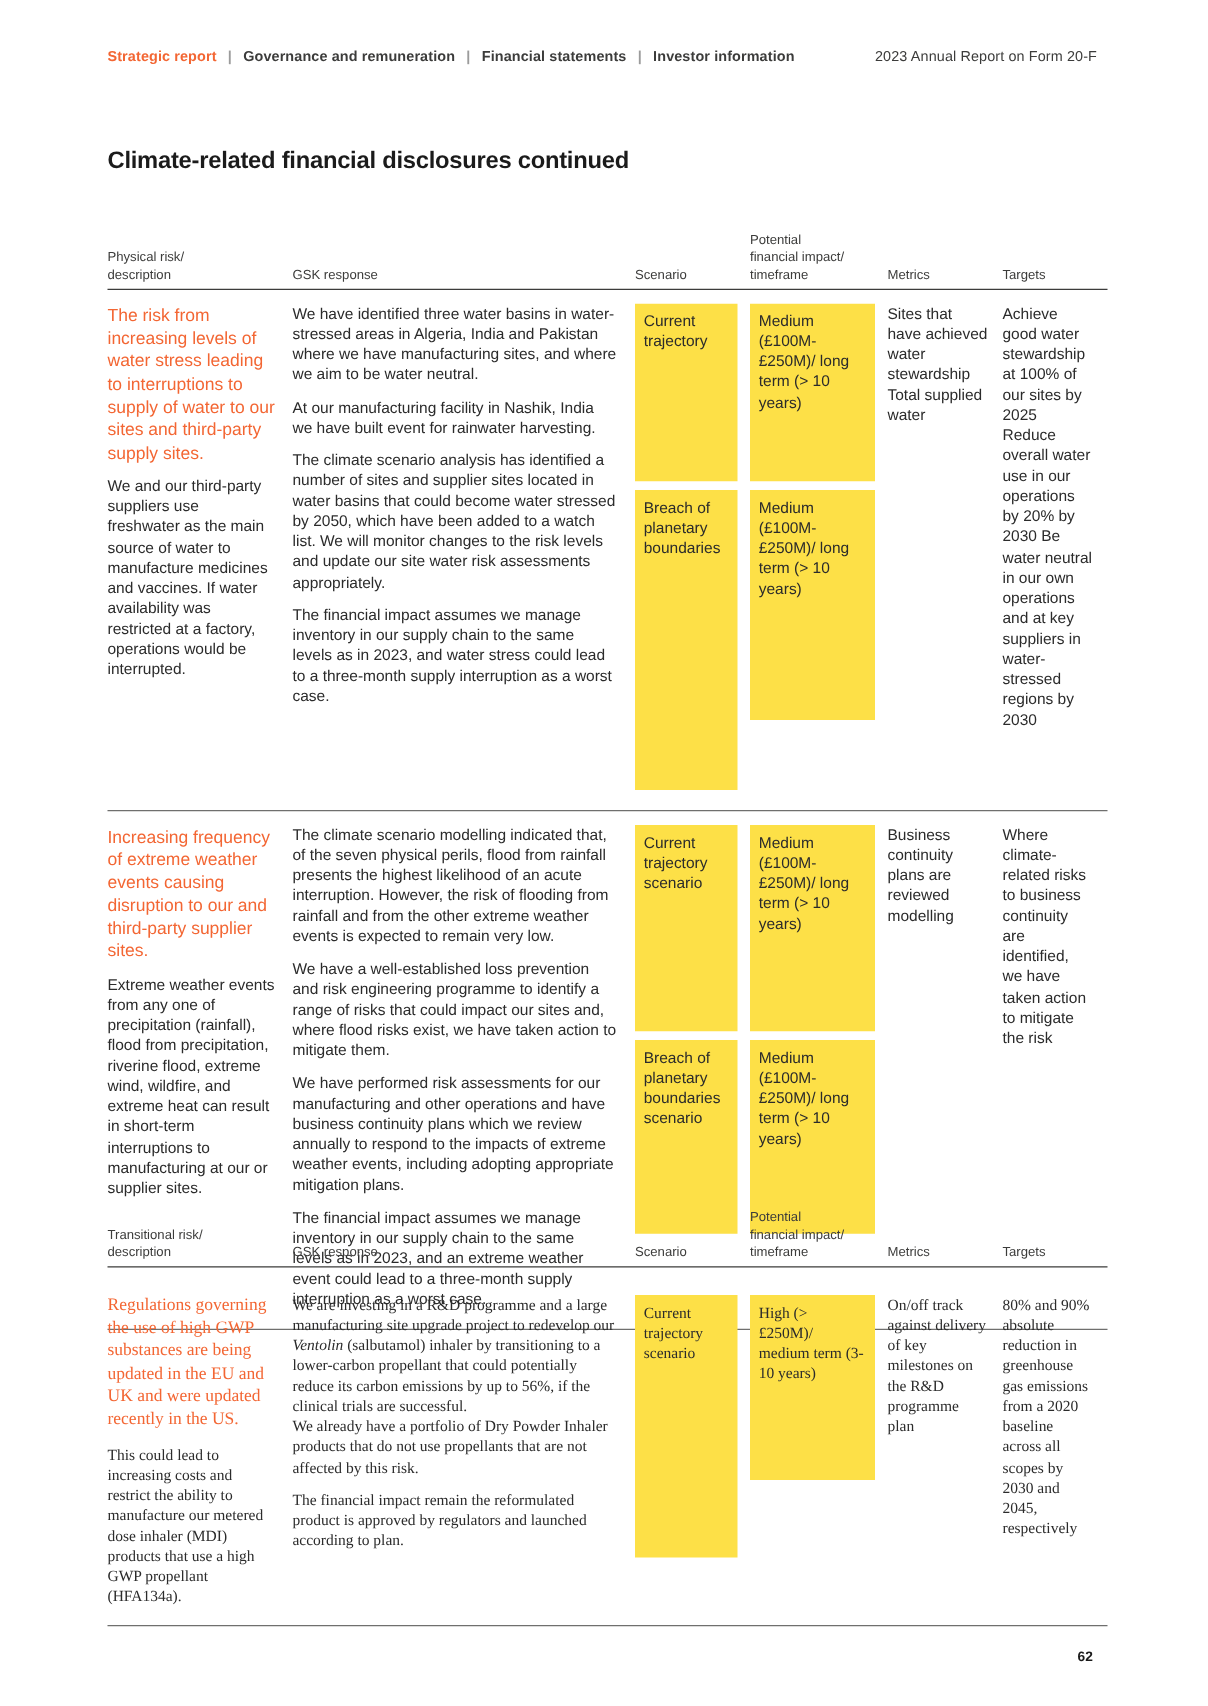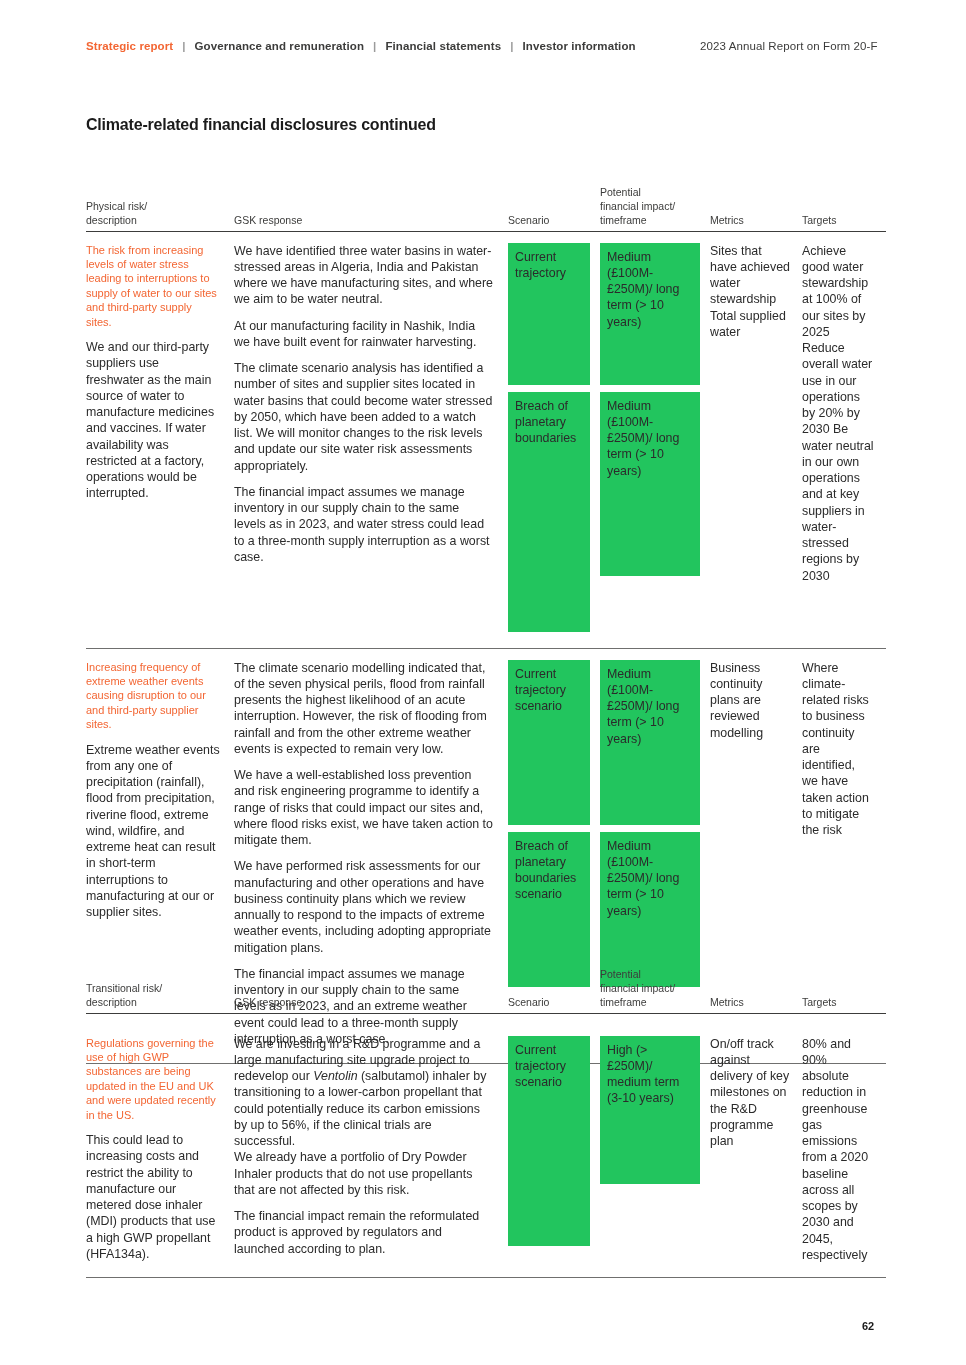--- a/index.html
+++ b/index.html
@@ -33,21 +33,21 @@
     position: absolute;
     left: 614px;
     white-space: nowrap;
     color:#3c3c3b;
   }
 
   
   .page-title {
     position: absolute;
     left: 86px; top: 105px;
-    font-size: 16px;
+    font-size: 19px;
     font-weight: 700;
     color: #1b1b1b;
     letter-spacing: -.2px;
   }
 
   
   .doc-table {
     position: absolute;
     left: 86px;
     width: 800px;
@@ -81,44 +81,44 @@
     font-size: 12.4px;
     line-height: 1.31;
     color: #2b2b2b;
   }
   .cell.c1, .cell.c2 { padding-top: 11px; padding-right: 14px; }
   .cell.c5, .cell.c6 { padding-top: 11px; padding-right: 12px; }
 
   
   .stack { padding-top: 11px; }
   .shaded {
-    background: #22c55e;
+    background: #fde047;
     padding: 6px 8px 6px 7px;
     font-size: 12.4px;
     line-height: 1.31;
     color: #2b2b2b;
   }
   .stack .shaded + .shaded { margin-top: 7px; }
   .c3 .shaded { width: 82px; }
   .c4 .shaded { width: 100px; }
 
   .risk-head {
     color: #f36633;
     margin: 0 0 10px 0;
-    font-size: 11px;
+    font-size: 14px;
     line-height: 1.31;
   }
   .cell p { margin: 0 0 10px 0; }
   .cell p:last-child { margin-bottom: 0; }
   .cell p.tight { margin-bottom: 0; }
   em { font-style: italic; }
 
   .row-pad-1 { padding-bottom: 16px; }
   .row-pad-2 { padding-bottom: 16px; }
-  .row-pad-3 { padding-bottom: 14px; }
+  .row-pad-3 { padding-bottom: 14px; font-family: Liberation Serif, serif; }
 
   .page-number {
     position: absolute;
     left: 862px; top: 1320px;
     font-size: 11px;
     font-weight: 700;
     color: #1b1b1b;
   }
 </style>
 </head>

